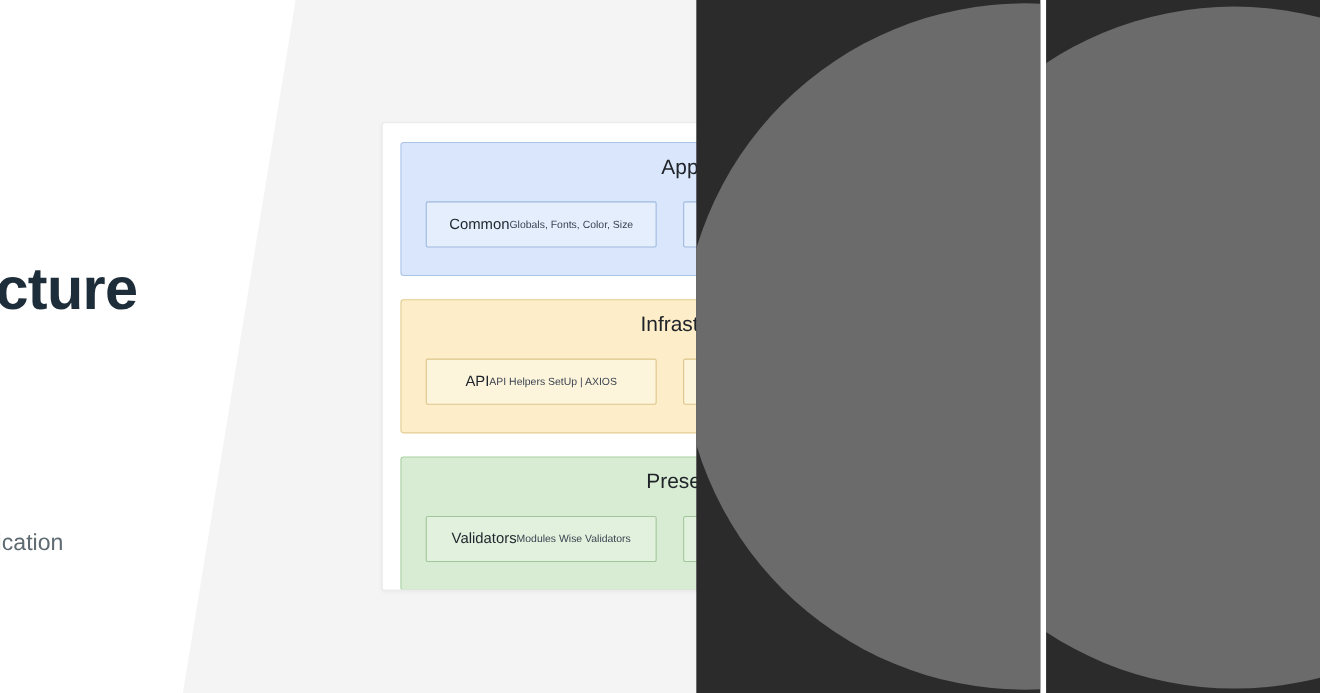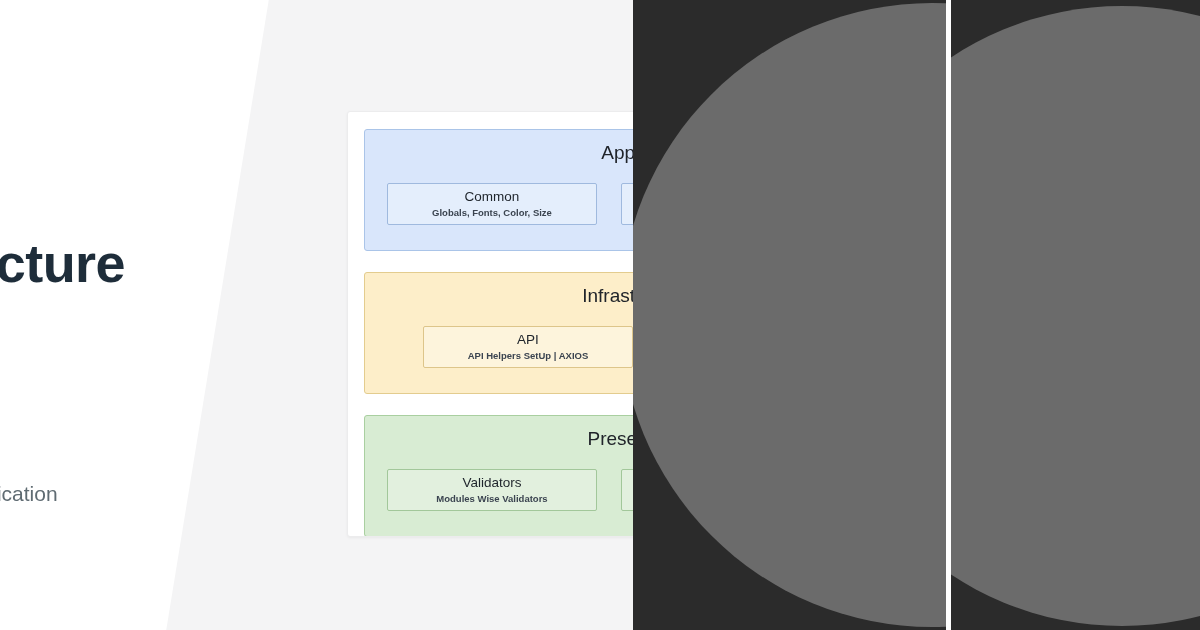--- a/index.html
+++ b/index.html
@@ -121,47 +121,46 @@
   }
   .layer-box {
     flex: 0 0 210px;
     width: 210px;
     height: 42px;
     box-sizing: border-box;
     border-width: 1px;
     border-style: solid;
     border-radius: 2px;
     display: flex;
-    flex-direction: column;
+    flex-direction: row;
     align-items: center;
     justify-content: center;
     text-align: center;
   }
   .application .layer-box {
     background: #e4eefc;
     border-color: #9fb9de;
   }
   .infrastructure .layer-box {
     background: #fdf4dc;
     border-color: #ddc58a;
-    margin-left: 36px;
   }
   .presentation .layer-box {
     background: #e2f0de;
     border-color: #a2c79a;
   }
   .box-title {
     font-size: 13.5px;
     font-weight: normal;
     color: #1e242b;
     line-height: 16px;
   }
   .box-subtitle {
     font-size: 9.5px;
-    font-weight: bold;
+    font-weight: normal;
     color: #3b4450;
     line-height: 13px;
     margin-top: 1px;
   }
 
   
   .dark-panel {
     position: absolute;
     top: 0;
     height: 630px;

